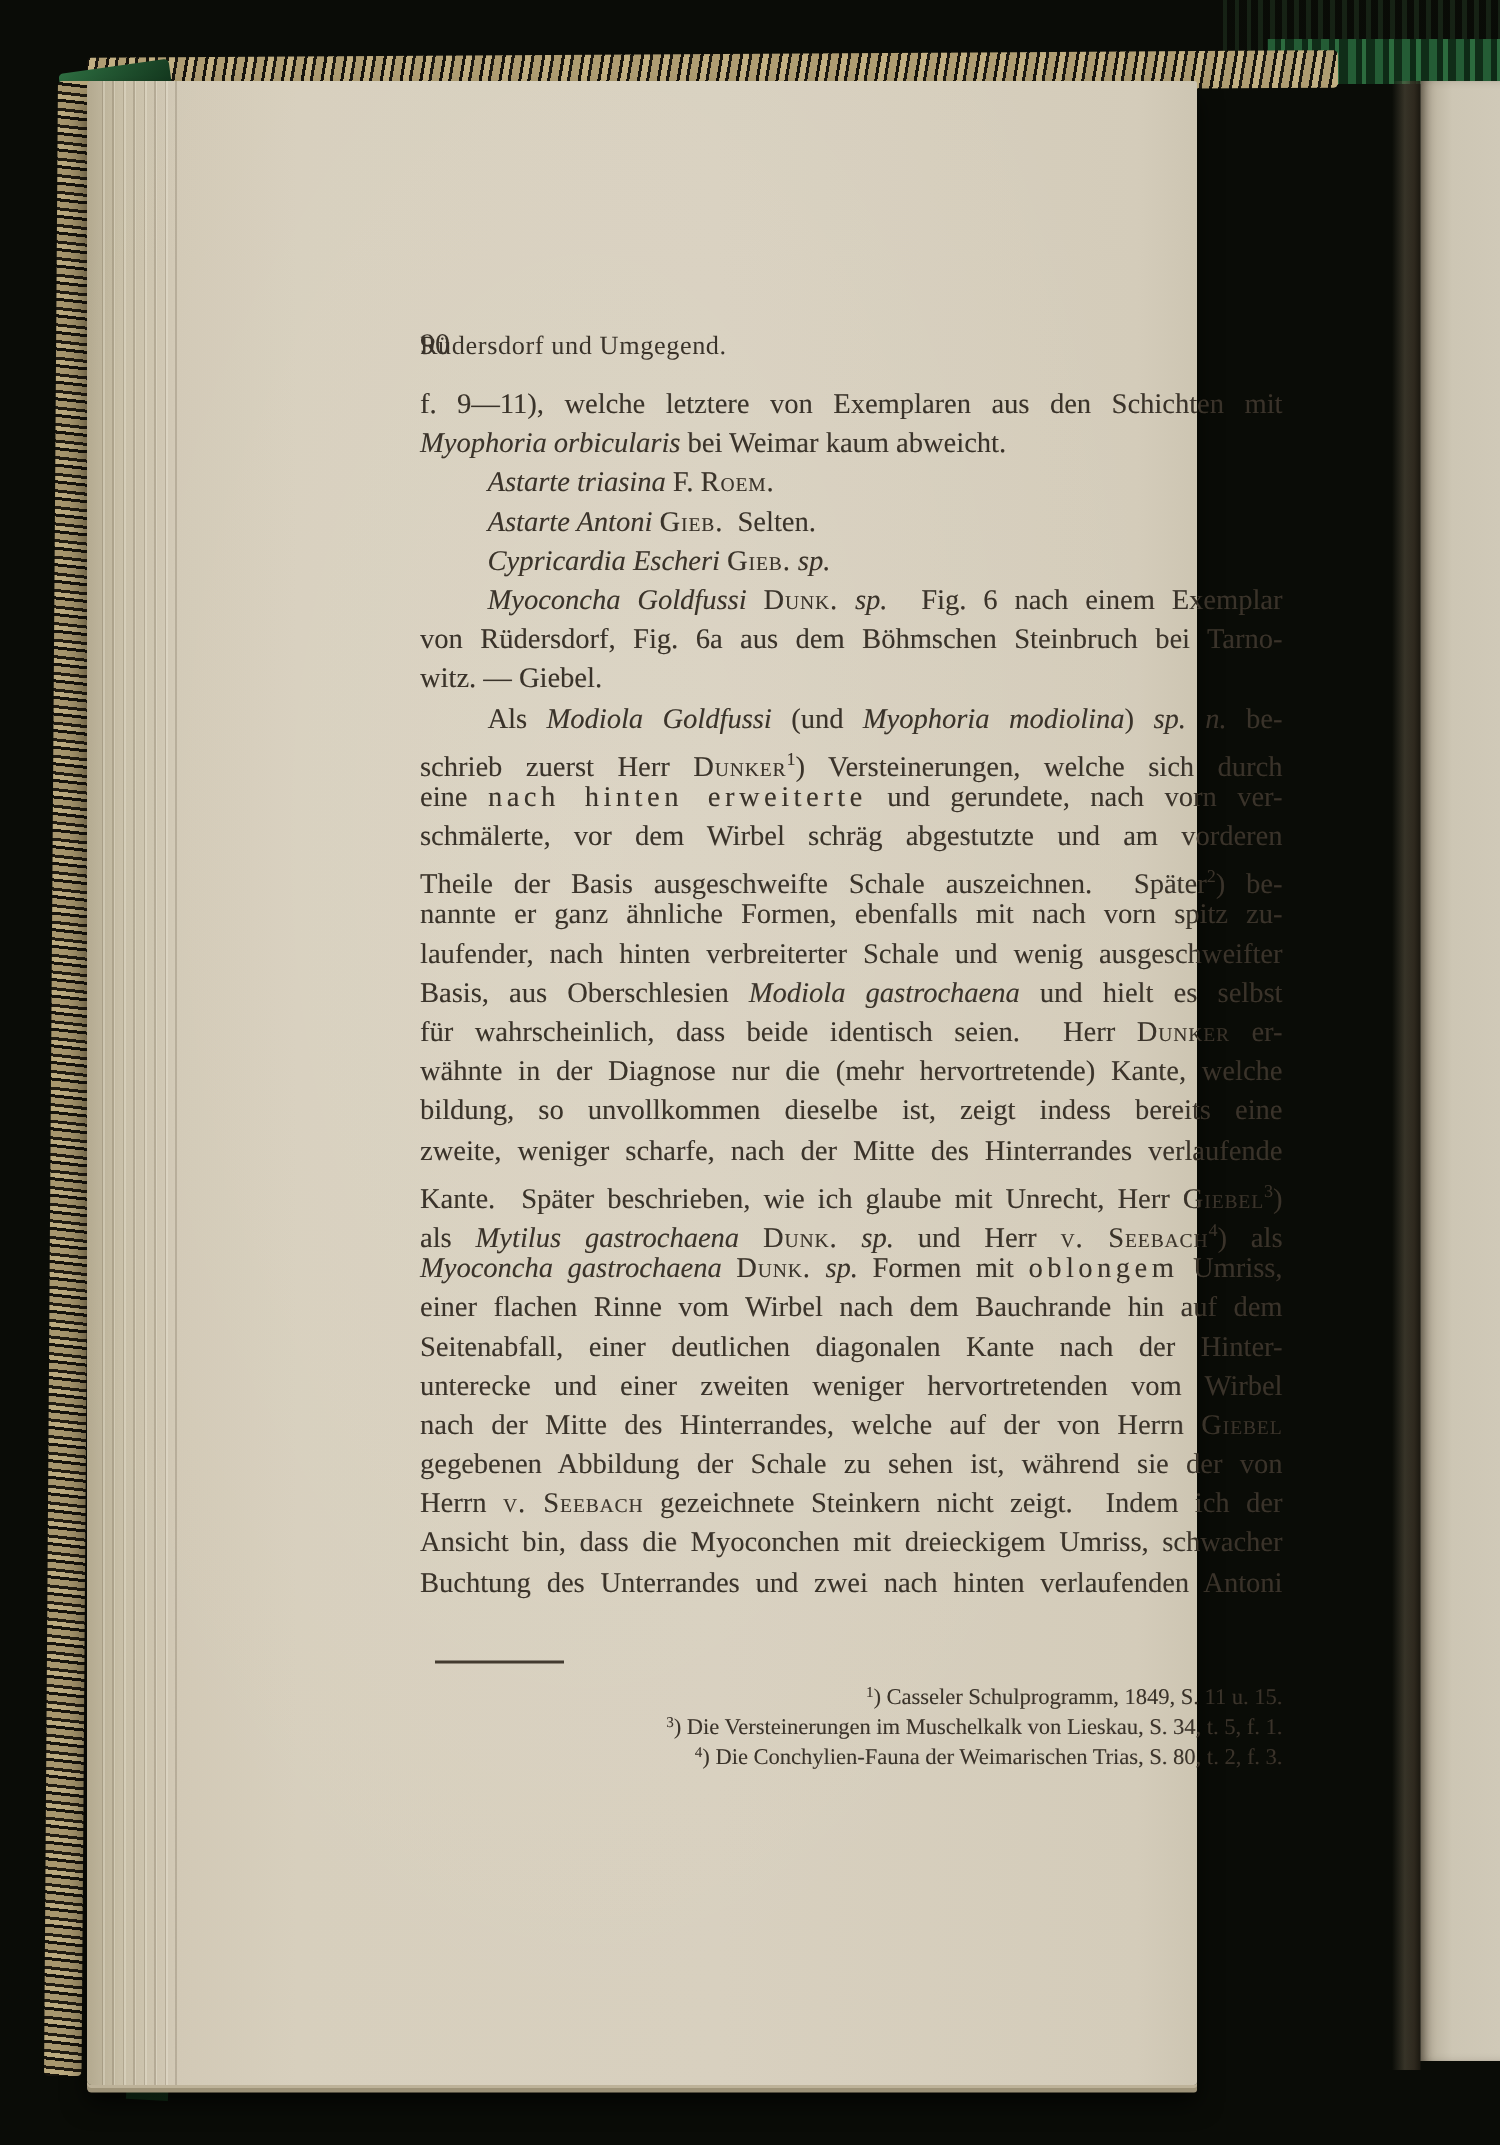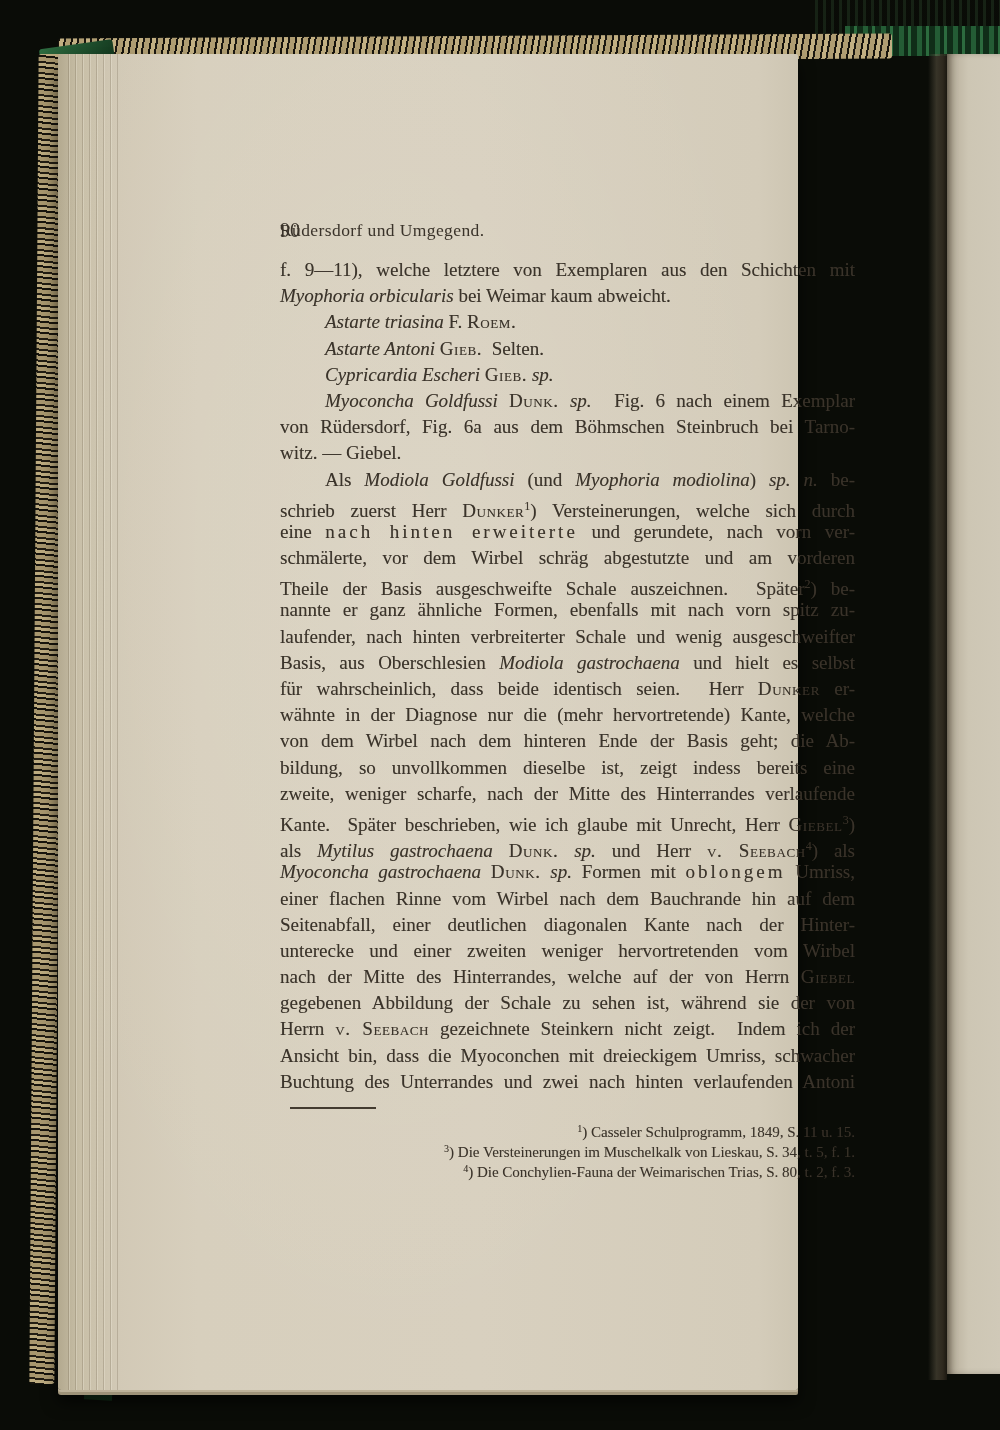--- a/index.html
+++ b/index.html
@@ -124,21 +124,20 @@
         <div class="text-line just ind"><span class="seg-n">Als </span><span class="seg-i">Modiola Goldfussi</span><span class="seg-n"> (und </span><span class="seg-i">Myophoria modiolina</span><span class="seg-n">) </span><span class="seg-i">sp. n.</span><span class="seg-n"> be-</span></div>
         <div class="text-line just"><span class="seg-n">schrieb zuerst Herr </span><span class="seg-sc">Dunker</span><span class="seg-sup">1</span><span class="seg-n">) Versteinerungen, welche sich durch</span></div>
         <div class="text-line just"><span class="seg-n">eine </span><span class="seg-ls">nach hinten erweiterte</span><span class="seg-n"> und gerundete, nach vorn ver-</span></div>
         <div class="text-line just"><span class="seg-n">schmälerte, vor dem Wirbel schräg abgestutzte und am vorderen</span></div>
         <div class="text-line just"><span class="seg-n">Theile der Basis ausgeschweifte Schale auszeichnen.&nbsp; Später</span><span class="seg-sup">2</span><span class="seg-n">) be-</span></div>
         <div class="text-line just"><span class="seg-n">nannte er ganz ähnliche Formen, ebenfalls mit nach vorn spitz zu-</span></div>
         <div class="text-line just"><span class="seg-n">laufender, nach hinten verbreiterter Schale und wenig ausgeschweifter</span></div>
         <div class="text-line just"><span class="seg-n">Basis, aus Oberschlesien </span><span class="seg-i">Modiola gastrochaena</span><span class="seg-n"> und hielt es selbst</span></div>
         <div class="text-line just"><span class="seg-n">für wahrscheinlich, dass beide identisch seien.&nbsp; Herr </span><span class="seg-sc">Dunker</span><span class="seg-n"> er-</span></div>
         <div class="text-line just"><span class="seg-n">wähnte in der Diagnose nur die (mehr hervortretende) Kante, welche</span></div>
-        <div class="text-line just"><span class="seg-n">von dem Wirbel nach dem hinteren Ende der Basis geht; die Ab-</span></div>
         <div class="text-line just"><span class="seg-n">bildung, so unvollkommen dieselbe ist, zeigt indess bereits eine</span></div>
         <div class="text-line just"><span class="seg-n">zweite, weniger scharfe, nach der Mitte des Hinterrandes verlaufende</span></div>
         <div class="text-line just"><span class="seg-n">Kante.&nbsp; Später beschrieben, wie ich glaube mit Unrecht, Herr </span><span class="seg-sc">Giebel</span><span class="seg-sup">3</span><span class="seg-n">)</span></div>
         <div class="text-line just"><span class="seg-n">als </span><span class="seg-i">Mytilus gastrochaena</span><span class="seg-n"> </span><span class="seg-sc">Dunk.</span><span class="seg-n"> </span><span class="seg-i">sp.</span><span class="seg-n"> und Herr </span><span class="seg-sc">v. Seebach</span><span class="seg-sup">4</span><span class="seg-n">) als</span></div>
         <div class="text-line just"><span class="seg-i">Myoconcha gastrochaena</span><span class="seg-n"> </span><span class="seg-sc">Dunk.</span><span class="seg-n"> </span><span class="seg-i">sp.</span><span class="seg-n"> Formen mit </span><span class="seg-ls">oblongem</span><span class="seg-n"> Umriss,</span></div>
         <div class="text-line just"><span class="seg-n">einer flachen Rinne vom Wirbel nach dem Bauchrande hin auf dem</span></div>
         <div class="text-line just"><span class="seg-n">Seitenabfall, einer deutlichen diagonalen Kante nach der Hinter-</span></div>
         <div class="text-line just"><span class="seg-n">unterecke und einer zweiten weniger hervortretenden vom Wirbel</span></div>
         <div class="text-line just"><span class="seg-n">nach der Mitte des Hinterrandes, welche auf der von Herrn </span><span class="seg-sc">Giebel</span></div>
         <div class="text-line just"><span class="seg-n">gegebenen Abbildung der Schale zu sehen ist, während sie der von</span></div>

